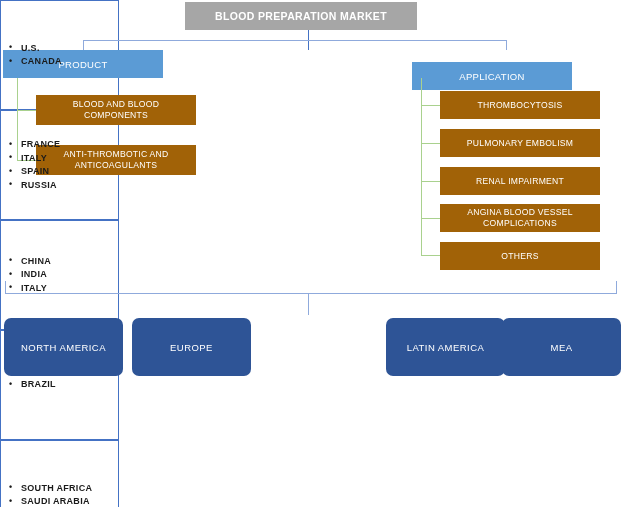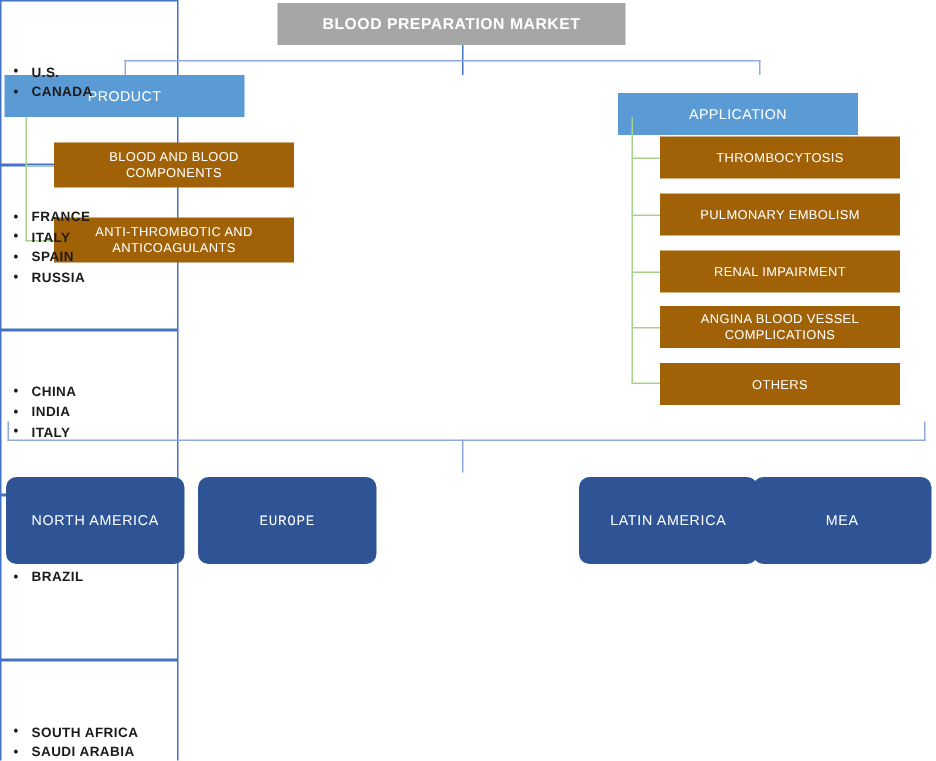--- a/index.html
+++ b/index.html
@@ -126,21 +126,21 @@
     <div class="box l2-box" style="top:204px;height:28px;">ANGINA BLOOD VESSEL COMPLICATIONS</div>
     <div class="box l2-box" style="top:242px;height:28px;">OTHERS</div>
   </div>
 
   <div class="conn conn-v" style="left:308px;top:293px;height:22px;background:#8faadc;"></div>
   <div class="conn conn-lblue-h" style="left:5px;top:293px;width:612px;"></div>
   <div class="conn conn-lblue-v" style="left:5px;top:281px;height:13px;"></div>
   <div class="conn conn-lblue-v" style="left:616px;top:281px;height:13px;"></div>
 
   <div class="box region-box" style="left:4px;width:119px;">NORTH AMERICA</div>
-  <div class="box region-box" style="left:132px;width:119px;font-family:Liberation Mono, monospace;">EUROPE</div>
+  <div class="box region-box" style="left:132px;width:119px;">EUROPE</div>
   <div class="box region-box" style="left:386px;width:119px;">LATIN AMERICA</div>
   <div class="box region-box" style="left:502px;width:119px;">MEA</div>
 
   <div class="country-box" style="left:4px;width:119px;">
     <ul>
         <li>U.S.</li>
         <li>CANADA</li>
       </ul>
   </div>
   <div class="country-box" style="left:132px;width:119px;">

